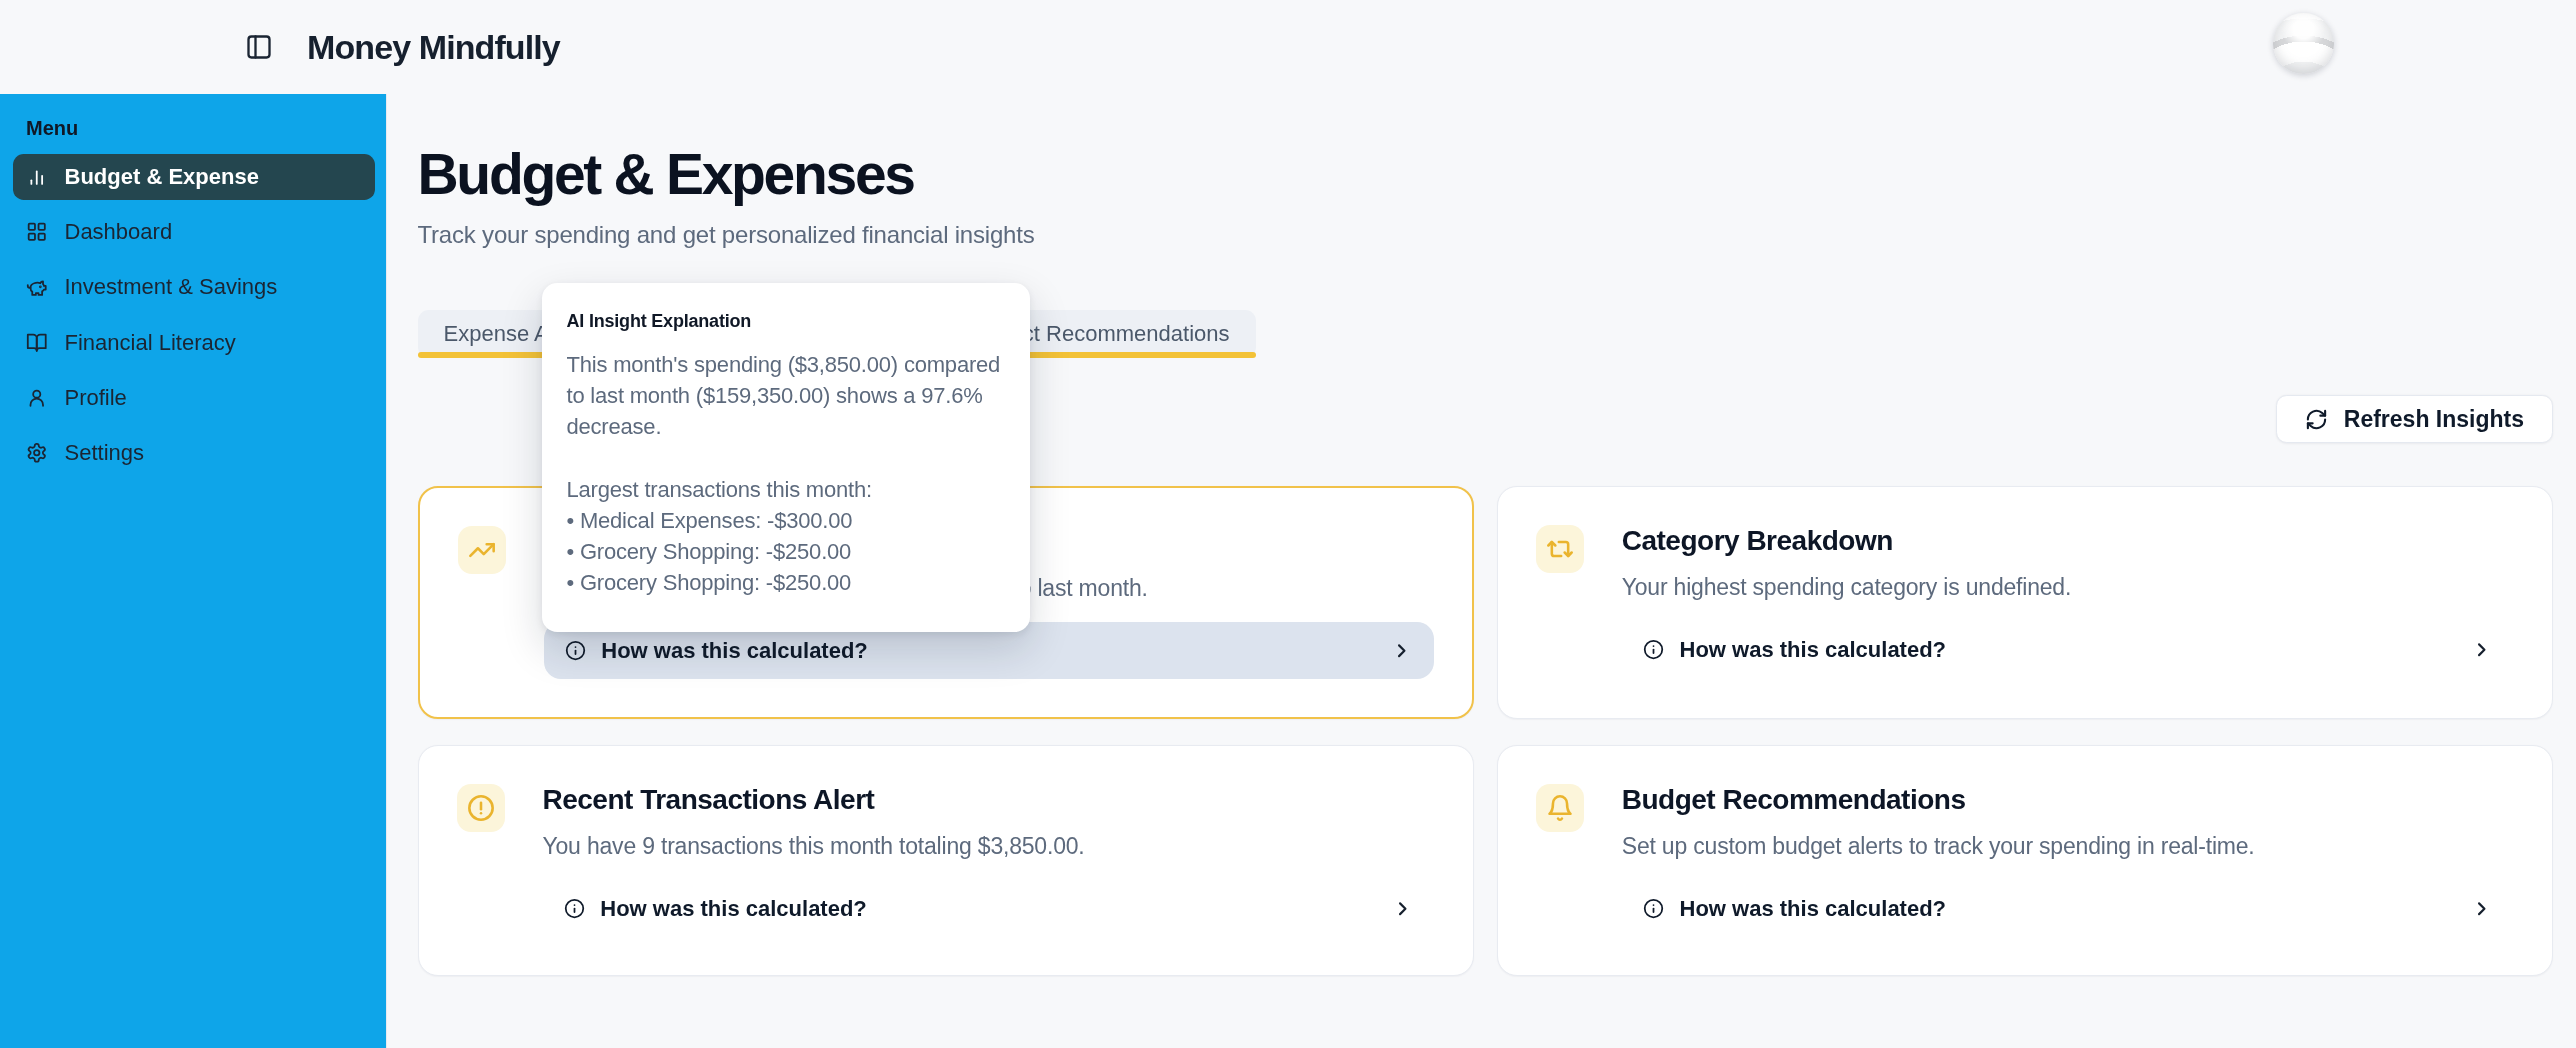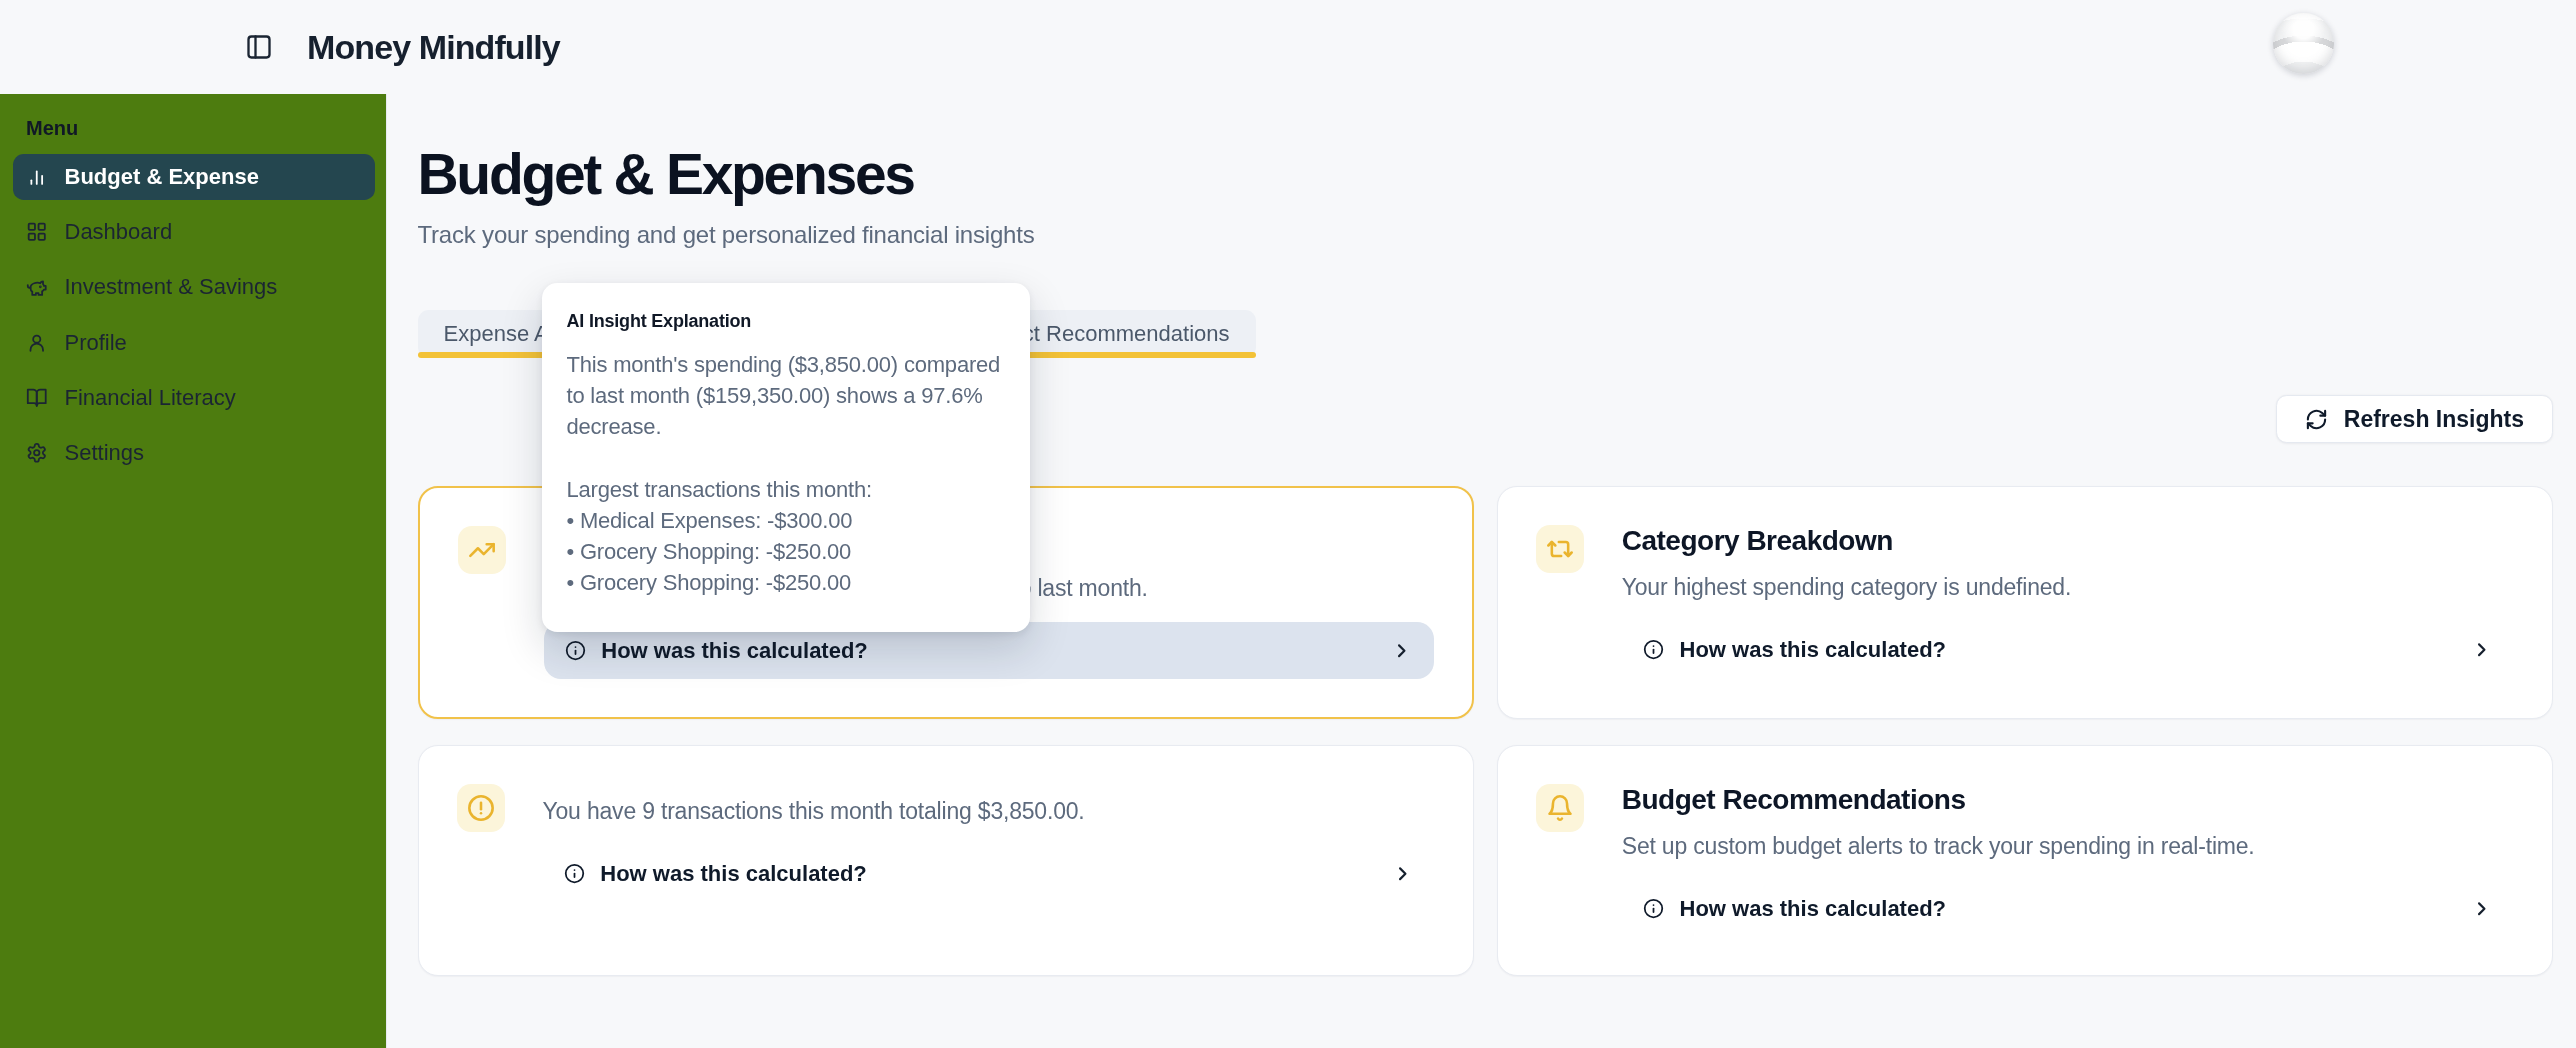--- a/index.html
+++ b/index.html
@@ -26,21 +26,21 @@
       radial-gradient(circle at 50% 26%, rgba(255,255,255,0.95) 0 18%, rgba(255,255,255,0) 40%),
       repeating-radial-gradient(circle at 50% 150%, #ffffff 0 20px, #d7d8da 20px 26px, #f2f3f4 26px 43px),
       #eceded;
     box-shadow:0 1.5px 6.1px rgba(15,23,42,0.18), inset 0 -4.6px 10.7px rgba(120,125,130,0.25);
     cursor:pointer;
   }
 
   
   .sidebar {
     position:absolute; top:94px; left:0; bottom:0; width:387px;
-    border-right:1.5px solid #e7eaf0; background:#4d7c0f; padding-top:23px;
+    border-right:1.5px solid #e7eaf0; background:#0ea5e9; padding-top:23px;
   }
   .menu-label { margin-left:26px; font-size:20px; font-weight:700; color:#101826; }
   .nav { list-style:none; margin-top:14px; }
   .nav-item {
     height:46px; margin:9.2px 11.5px 0 13px; border-radius:10.7px;
     display:flex; align-items:center; gap:17px; padding:0 13px;
     font-size:22px; color:#1b2533; cursor:pointer;
   }
   .nav-item .nav-icon { color:#1b2533; flex:none; }
   .nav-item.active { background:#24464f; color:#ffffff; font-weight:700; }
@@ -152,35 +152,35 @@
           <path d="M2 9v1c0 1.1.9 2 2 2h1"></path>
             <circle cx="16" cy="11" r="0.5" fill="currentColor"></circle>
         </svg>
       </span>
       <span>Investment &amp; Savings</span>
     </li>
 
     <li class="nav-item">
       <span class="nav-icon">
         <svg width="21.5" height="21.5" viewBox="0 0 24 24" fill="none" stroke="currentColor" stroke-width="2" stroke-linecap="round" stroke-linejoin="round">
+          <path d="M2 3h6a4 4 0 0 1 4 4v14a3 3 0 0 0-3-3H2z"></path>
+            <path d="M22 3h-6a4 4 0 0 0-4 4v14a3 3 0 0 1 3-3h7z"></path>
+        </svg>
+      </span>
+      <span>Financial Literacy</span>
+    </li>
+
+    <li class="nav-item">
+      <span class="nav-icon">
+        <svg width="21.5" height="21.5" viewBox="0 0 24 24" fill="none" stroke="currentColor" stroke-width="2" stroke-linecap="round" stroke-linejoin="round">
           <circle cx="12" cy="8" r="4"></circle>
             <path d="M5 21v-1a7 7 0 0 1 14 0v1"></path>
         </svg>
       </span>
       <span>Profile</span>
-    </li>
-
-    <li class="nav-item">
-      <span class="nav-icon">
-        <svg width="21.5" height="21.5" viewBox="0 0 24 24" fill="none" stroke="currentColor" stroke-width="2" stroke-linecap="round" stroke-linejoin="round">
-          <path d="M2 3h6a4 4 0 0 1 4 4v14a3 3 0 0 0-3-3H2z"></path>
-            <path d="M22 3h-6a4 4 0 0 0-4 4v14a3 3 0 0 1 3-3h7z"></path>
-        </svg>
-      </span>
-      <span>Financial Literacy</span>
     </li>
 
     <li class="nav-item">
       <span class="nav-icon">
         <svg width="21.5" height="21.5" viewBox="0 0 24 24" fill="none" stroke="currentColor" stroke-width="2" stroke-linecap="round" stroke-linejoin="round">
           <path d="M12.22 2h-.44a2 2 0 0 0-2 2v.18a2 2 0 0 1-1 1.73l-.43.25a2 2 0 0 1-2 0l-.15-.08a2 2 0 0 0-2.73.73l-.22.38a2 2 0 0 0 .73 2.73l.15.1a2 2 0 0 1 1 1.72v.51a2 2 0 0 1-1 1.74l-.15.09a2 2 0 0 0-.73 2.73l.22.38a2 2 0 0 0 2.73.73l.15-.08a2 2 0 0 1 2 0l.43.25a2 2 0 0 1 1 1.73V20a2 2 0 0 0 2 2h.44a2 2 0 0 0 2-2v-.18a2 2 0 0 1 1-1.73l.43-.25a2 2 0 0 1 2 0l.15.08a2 2 0 0 0 2.73-.73l.22-.39a2 2 0 0 0-.73-2.73l-.15-.08a2 2 0 0 1-1-1.74v-.5a2 2 0 0 1 1-1.74l.15-.09a2 2 0 0 0 .73-2.73l-.22-.38a2 2 0 0 0-2.73-.73l-.15.08a2 2 0 0 1-2 0l-.43-.25a2 2 0 0 1-1-1.73V4a2 2 0 0 0-2-2z"></path>
           <circle cx="12" cy="12" r="3"></circle>
         </svg>
       </span>
       <span>Settings</span>
@@ -273,20 +273,21 @@
 
     <section class="card">
       <div class="icon-chip">
         <svg width="28" height="28" viewBox="0 0 24 24" fill="none" stroke="currentColor" stroke-width="2.2" stroke-linecap="round" stroke-linejoin="round">
           <circle cx="12" cy="12" r="10"></circle>
             <line x1="12" y1="7.5" x2="12" y2="13"></line>
             <path d="M12 16.5h.01"></path>
         </svg>
       </div>
       <div class="card-content">
+        <h3 class="card-title">Recent Transactions Alert</h3>
         <p class="card-body">You have 9 transactions this month totaling $3,850.00.</p>
         <div class="calc-row">
           <span>
             <svg width="21" height="21" viewBox="0 0 24 24" fill="none" stroke="currentColor" stroke-width="2" stroke-linecap="round" stroke-linejoin="round">
               <circle cx="12" cy="12" r="10"></circle>
                 <path d="M12 16v-4"></path>
                 <path d="M12 8h.01"></path>
             </svg>
           </span>
           <span>How was this calculated?</span>

